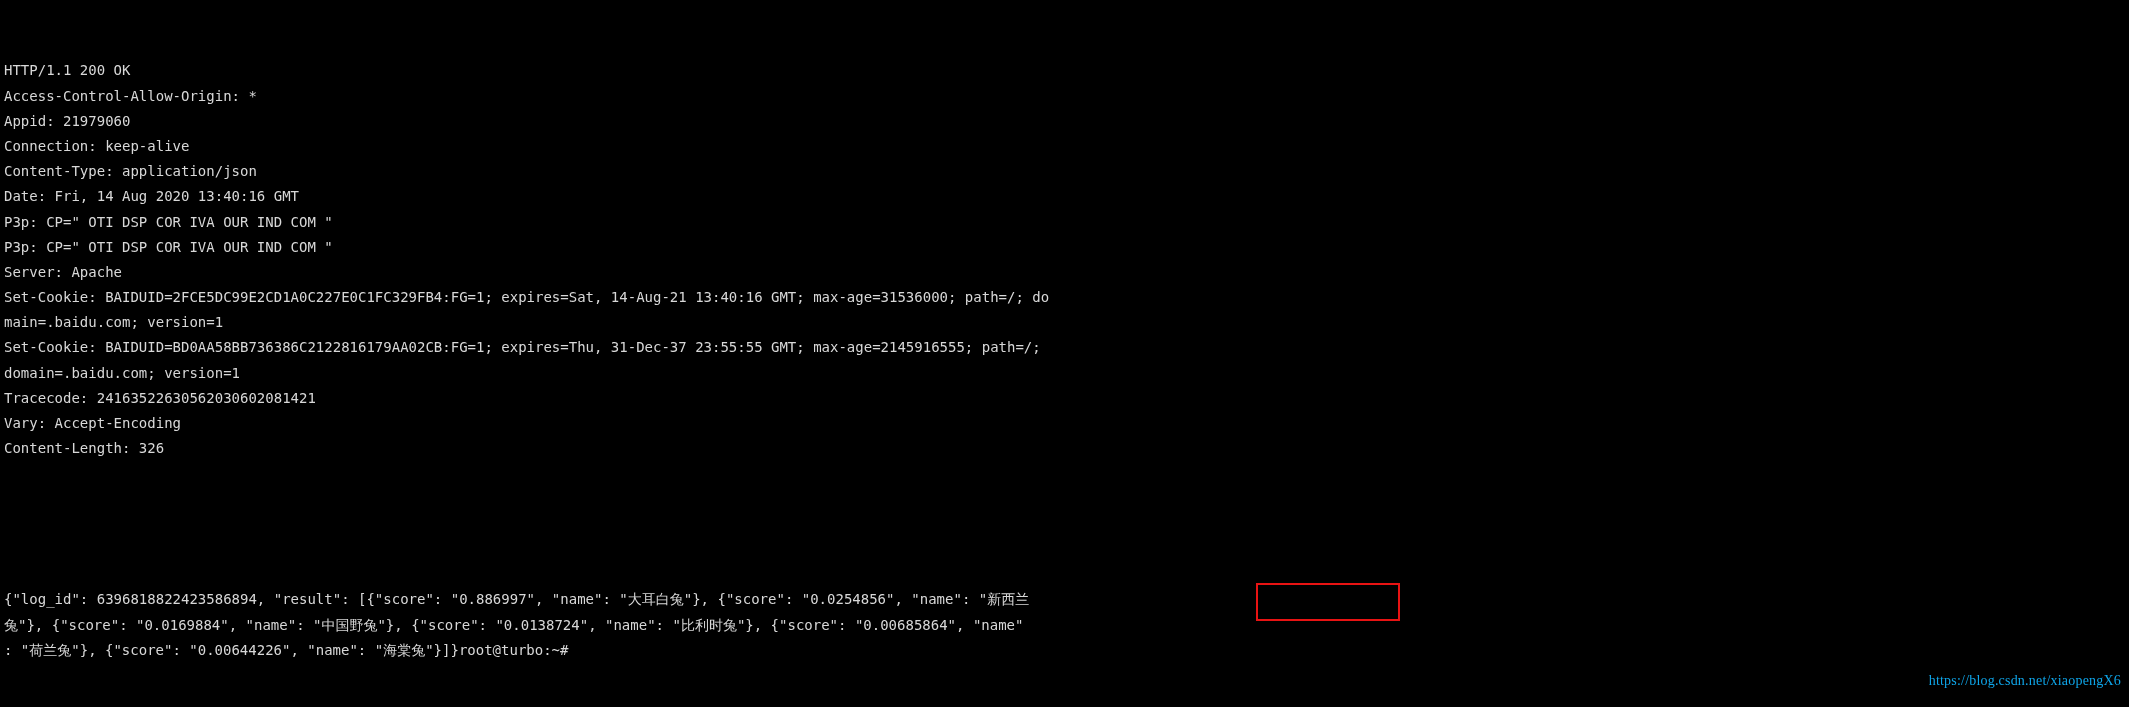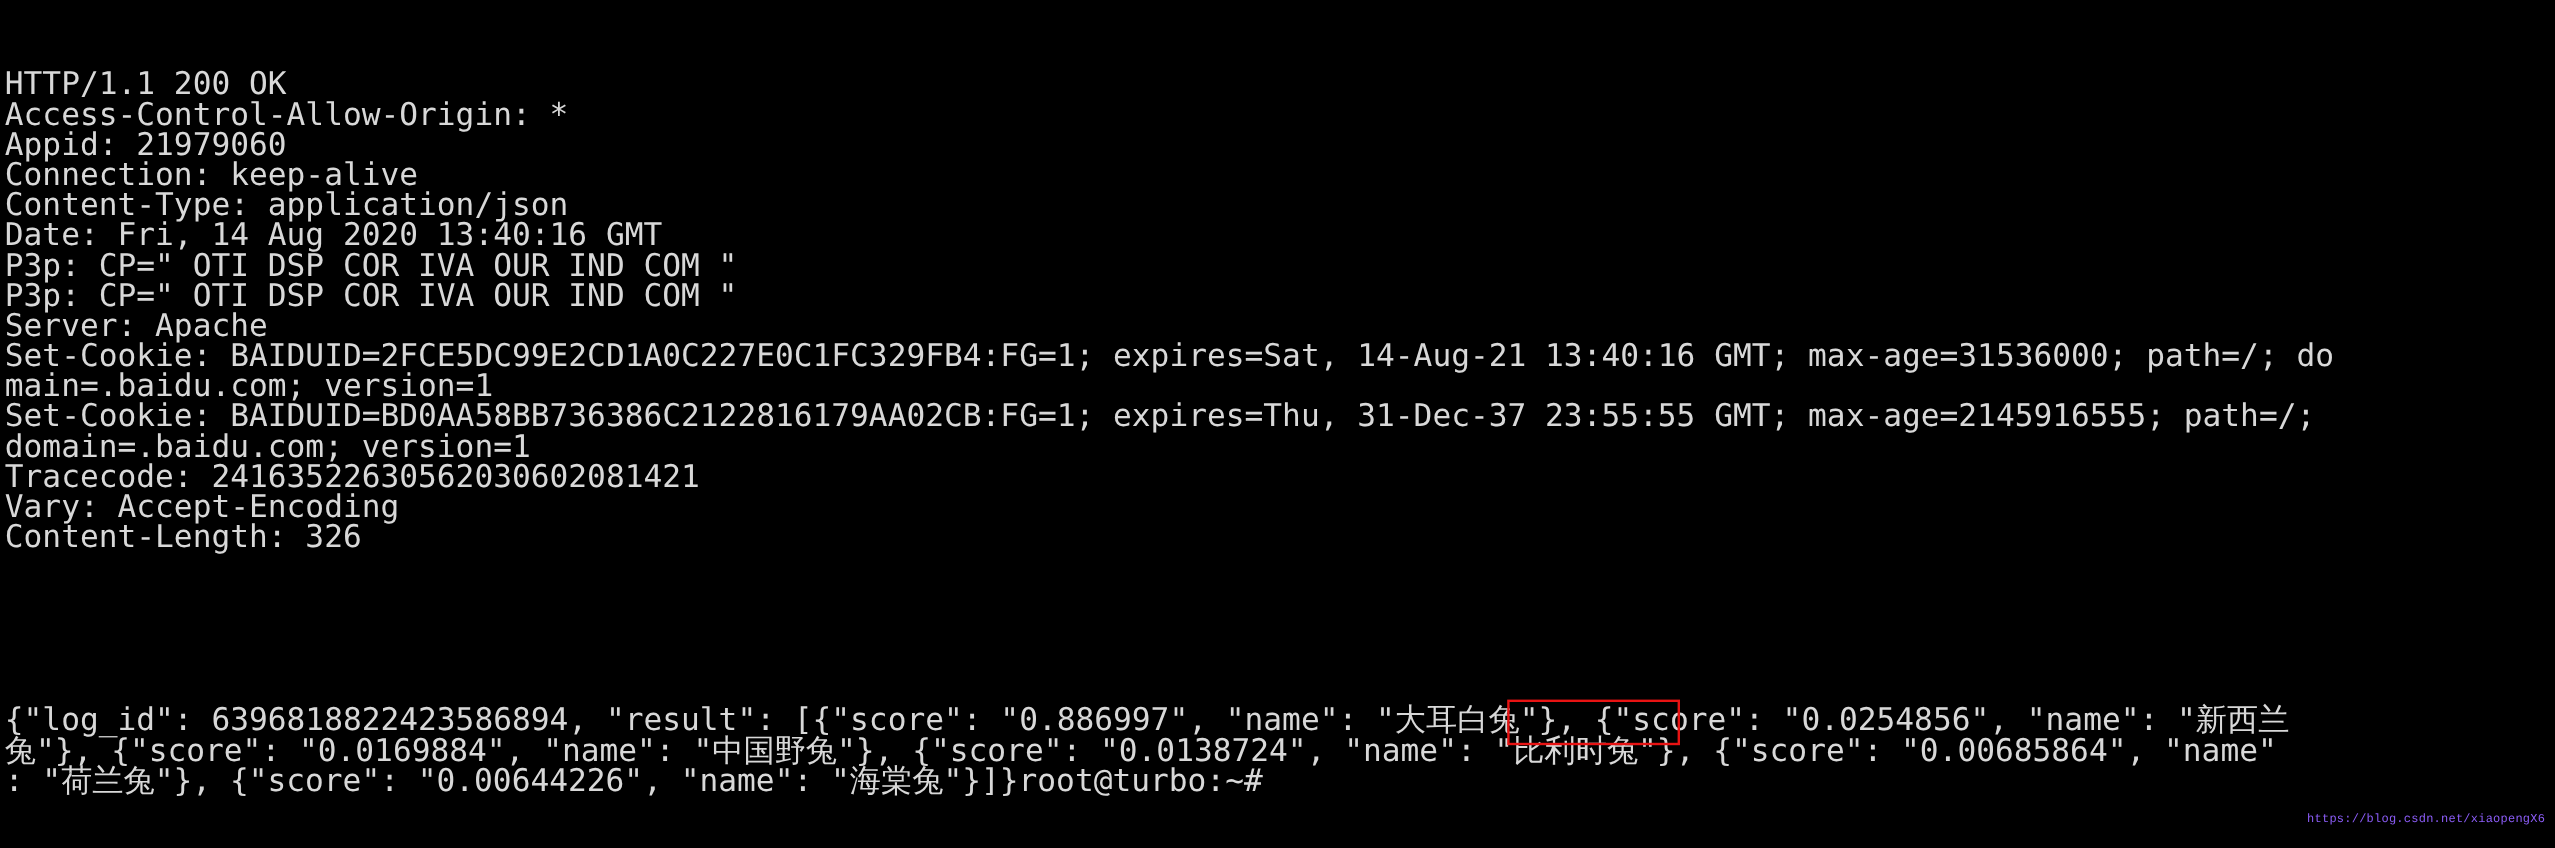--- a/index.html
+++ b/index.html
@@ -16,21 +16,21 @@
   }
   #terminal {
     position: absolute;
     left: 0;
     top: 0;
     width: 2129px;
     height: 707px;
     background: #000000;
     color: #d8d8d8;
     font-family: "DejaVu Sans Mono", "Liberation Mono", monospace;
-    font-size: 26px;
+    font-size: 14px;
     line-height: 25.2px;
     letter-spacing: 0px;
     padding: 8px 0 0 4px;
     box-sizing: border-box;
     white-space: pre;
   }
   .line {
     white-space: pre;
     height: 25.2px;
     display: block;
@@ -51,23 +51,23 @@
     width: 144px;
     height: 38px;
     border: 2px solid #e81313;
     box-sizing: border-box;
     pointer-events: none;
   }
   #watermark {
     position: absolute;
     right: 8px;
     bottom: 18px;
-    color: #8b5cf6;
-    font-family: Liberation Mono, monospace;
-    font-size: 10px;
+    color: #0ea5e9;
+    font-family: Liberation Serif, serif;
+    font-size: 14px;
     letter-spacing: 0.2px;
     white-space: pre;
   }
 </style>
 </head>
 <body>
 
 <div id="terminal">
   <div id="response-block"><span class="line">HTTP/1.1 200 OK</span><span class="line">Access-Control-Allow-Origin: *</span><span class="line">Appid: 21979060</span><span class="line">Connection: keep-alive</span><span class="line">Content-Type: application/json</span><span class="line">Date: Fri, 14 Aug 2020 13:40:16 GMT</span><span class="line">P3p: CP=" OTI DSP COR IVA OUR IND COM "</span><span class="line">P3p: CP=" OTI DSP COR IVA OUR IND COM "</span><span class="line">Server: Apache</span><span class="line">Set-Cookie: BAIDUID=2FCE5DC99E2CD1A0C227E0C1FC329FB4:FG=1; expires=Sat, 14-Aug-21 13:40:16 GMT; max-age=31536000; path=/; do</span><span class="line">main=.baidu.com; version=1</span><span class="line">Set-Cookie: BAIDUID=BD0AA58BB736386C2122816179AA02CB:FG=1; expires=Thu, 31-Dec-37 23:55:55 GMT; max-age=2145916555; path=/;</span><span class="line">domain=.baidu.com; version=1</span><span class="line">Tracecode: 24163522630562030602081421</span><span class="line">Vary: Accept-Encoding</span><span class="line">Content-Length: 326</span></div>
   <span class="blank"></span>

